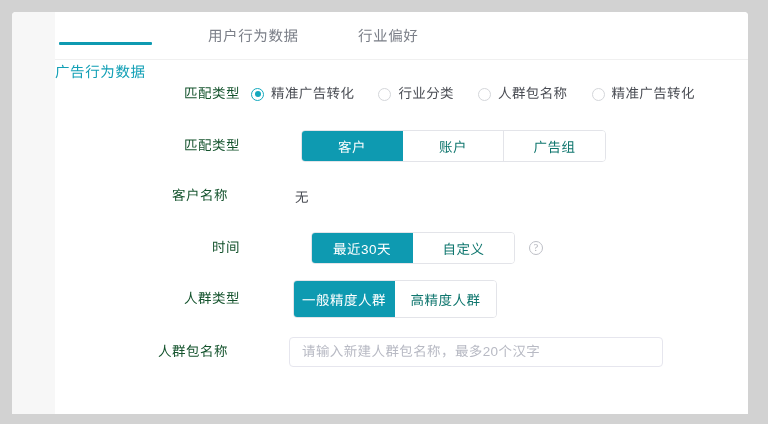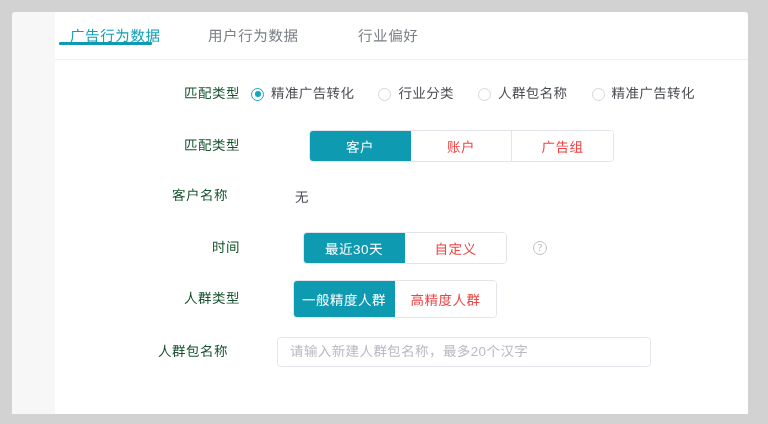--- a/index.html
+++ b/index.html
@@ -76,21 +76,21 @@
   }
   .tab-underline {
     position: absolute;
     left: 4px;
     top: 30px;
     height: 3px;
     width: 93px;
     background: #0e9ab1;
     border-radius: 1px;
   }
-  .tab-0 { left: 15px; }
+  .tab-0 { left: 0; margin-top: 36px; }
   .tab-1 { left: 153px; }
   .tab-2 { left: 303px; }
 
   
   .form {
     position: absolute;
     left: 0;
     top: 47px;
     width: 693px;
   }
@@ -173,21 +173,21 @@
     border-radius: 4px;
     overflow: hidden;
     background: #fff;
     box-sizing: border-box;
   }
   .seg-btn {
     display: flex;
     align-items: center;
     justify-content: center;
     font-size: 13.5px;
-    color: #ef4444;
+    color: #0f766e;
     background: #ffffff;
     border-right: 1px solid #e3e4e9;
     box-sizing: border-box;
     cursor: pointer;
     letter-spacing: 0.5px;
     white-space: nowrap;
     user-select: none;
   }
   .seg-btn:last-child { border-right: none; }
   .seg-btn.active {
@@ -292,21 +292,21 @@
                 <span class="radio-mark"></span>
                 <span class="radio-text">精准广告转化</span>
               </div>
 
             </div>
           </div>
         </div>
 
         <div class="row" style="top: 72px; height: 30px;">
           <div class="row-label" style="left: 55px;">匹配类型</div>
-          <div class="row-field" style="left: 254px; align-items: flex-end;">
+          <div class="row-field" style="left: 246px; align-items: flex-end;">
             <div class="segmented seg-subject">
               <div class="seg-btn active">
                 <span>客户</span>
               </div>
               <div class="seg-btn">
                 <span>账户</span>
               </div>
               <div class="seg-btn">
                 <span>广告组</span>
               </div>
@@ -316,21 +316,21 @@
 
         <div class="row" style="top: 127px; height: 20px;">
           <div class="row-label" style="left: 43px;">客户名称</div>
           <div class="row-field" style="left: 240px;">
             <span class="static-value">无</span>
           </div>
         </div>
 
         <div class="row" style="top: 174px; height: 30px;">
           <div class="row-label" style="left: 55px;">时间</div>
-          <div class="row-field" style="left: 248px; gap: 12px;">
+          <div class="row-field" style="left: 256px;">
             <div class="segmented seg-time">
               <div class="seg-btn active">
                 <span>最近30天</span>
               </div>
               <div class="seg-btn">
                 <span>自定义</span>
               </div>
             </div>
             <div class="help-icon">?</div>
           </div>
@@ -345,21 +345,21 @@
               </div>
               <div class="seg-btn">
                 <span>高精度人群</span>
               </div>
             </div>
           </div>
         </div>
 
         <div class="row" style="top: 274px; height: 37px;">
           <div class="row-label" style="left: 43px;">人群包名称</div>
-          <div class="row-field" style="left: 222px;">
+          <div class="row-field" style="left: 234px;">
             <input class="text-input" type="text" placeholder="请输入新建人群包名称，最多20个汉字" style="">
           </div>
         </div>
 
       </div>
     </div>
   </div>
 </div>
 
 </body></html>

